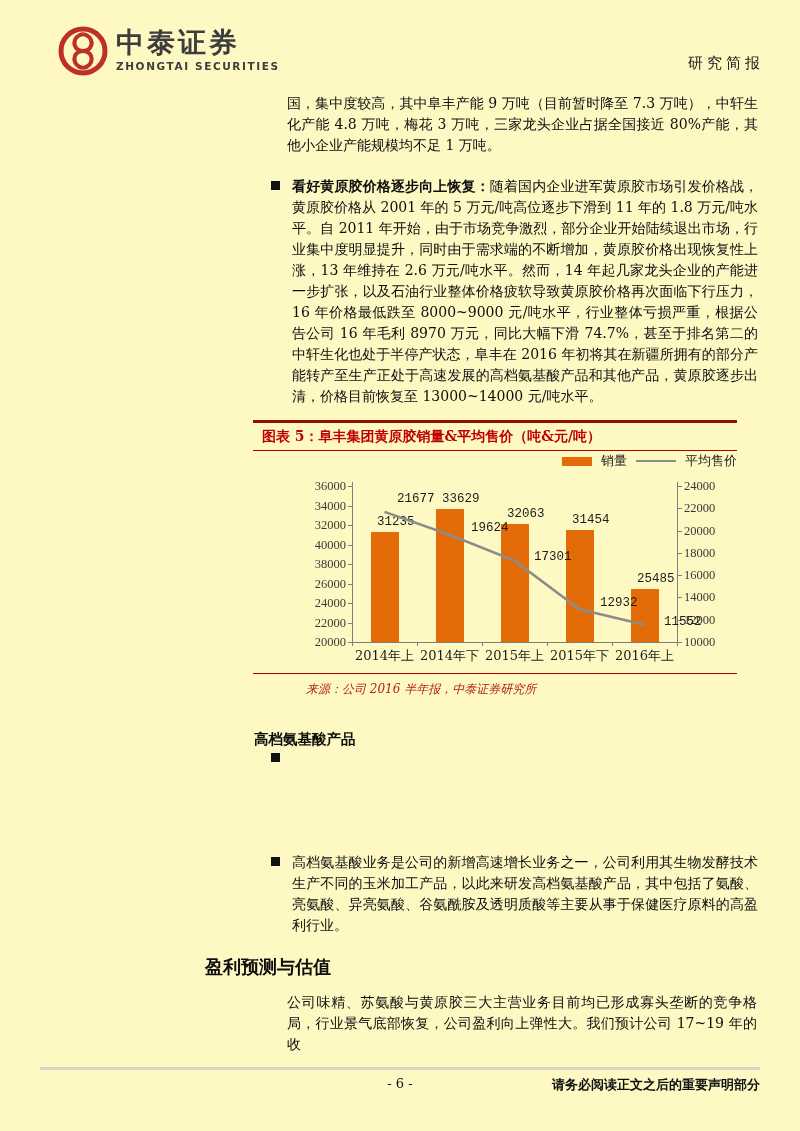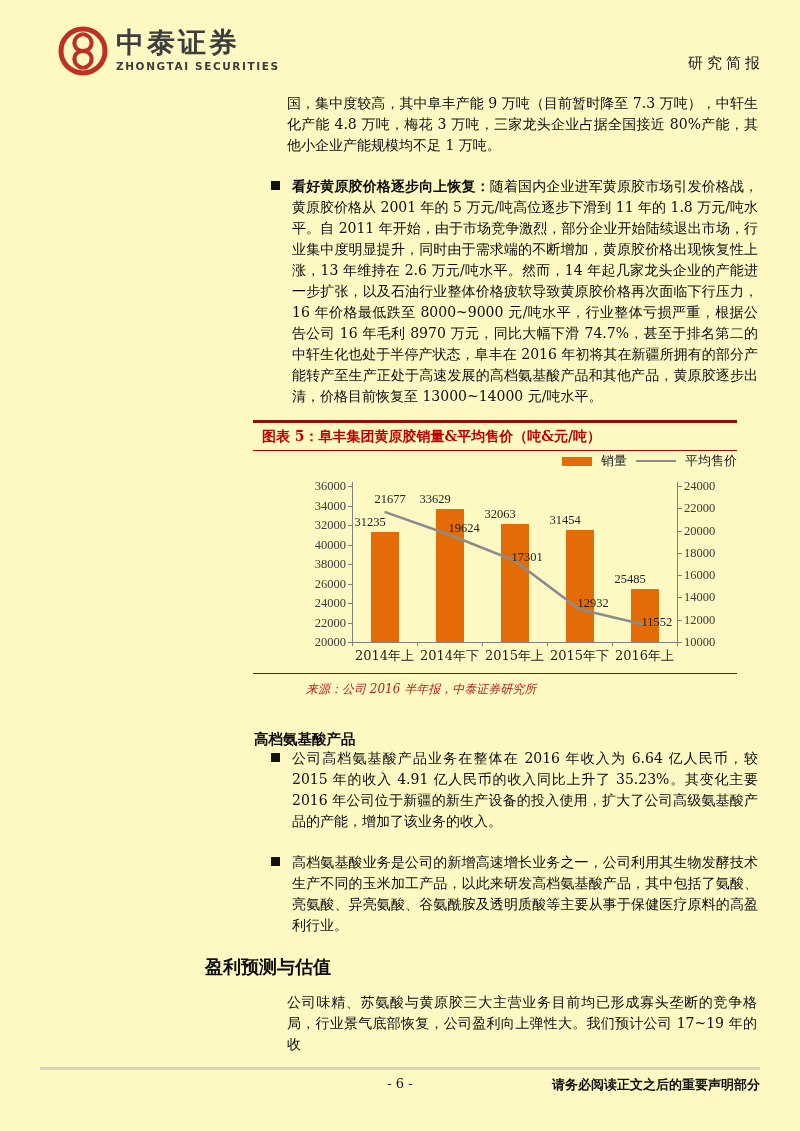--- a/index.html
+++ b/index.html
@@ -34,22 +34,22 @@
   .legend-swatch { width:30px; height:9px; }
   .legend-line { width:40px; height:0; border-top:2px solid #8c8c8c; }
   .chart { position:absolute; left:253px; top:476px; width:484px; height:192px; }
   .axisline { position:absolute; background:#7f7f7f; }
   .tickmark { position:absolute; background:#7f7f7f; }
   .tick-label { position:absolute; font-family:"Liberation Serif","DejaVu Serif",serif;
                 font-size:12.5px; color:#3a3a3a; line-height:14px; }
   .tick-left { width:42px; text-align:right; }
   .tick-right { width:46px; text-align:left; }
   .bar { position:absolute; background:#e36c09; }
-  .bar-label, .line-label { position:absolute; font-family:Liberation Serif, serif;
-               font-size:12.5px; color:#1c1c1c; width:60px; text-align:left; line-height:14px; }
+  .bar-label, .line-label { position:absolute; font-family:Liberation Mono, monospace;
+               font-size:12.5px; color:#1c1c1c; width:60px; text-align:right; line-height:14px; }
   .cat-label { position:absolute; top:171px; font-size:13px; color:#1c1c1c; text-align:center; }
   .fig-bottom-rule { position:absolute; left:253px; top:673px; width:484px; border-top:1.5px solid #b00000; }
   .fig-source { position:absolute; left:306px; top:681px; font-size:12px; font-style:italic; color:#b02020; }
 
   
   .footer-rule { position:absolute; left:40px; top:1067px; width:720px; border-top:3px solid #d9d3c3; }
   .page-num { position:absolute; left:360px; top:1076px; width:80px; text-align:center; font-size:13px; color:#111; }
   .disclaimer { position:absolute; left:470px; top:1076px; width:290px; text-align:right;
                 font-size:13px; font-weight:bold; color:#111; }
 </style>
@@ -152,21 +152,20 @@
       <div class="line-label" style="left:258.5px;top:73.646px">17301</div>
       <div class="line-label" style="left:324.5px;top:120.32914285714287px">12932</div>
       <div class="line-label" style="left:388.5px;top:138.7062857142857px">11552</div>
     </div>
   <div class="fig-bottom-rule"></div>
   <div class="fig-source">来源：公司 2016 半年报，中泰证券研究所</div>
 
   <div class="h-small" style="left:254px; top:710px;">高档氨基酸产品</div>
 
   <div class="bullet-sq" style="left:271px; top:753px;"></div>
-  <div class="btext" style="left:292px; top:748px; width:466px;">公司高档氨基酸产品业务在整体在 2016 年收入为 6.64 亿人民币，较 2015 年的收入 4.91 亿人民币的收入同比上升了 35.23%。其变化主要 2016 年公司位于新疆的新生产设备的投入使用，扩大了公司高级氨基酸产品的产能，增加了该业务的收入。</div>
 
   <div class="bullet-sq" style="left:271px; top:857px;"></div>
   <div class="btext" style="left:292px; top:852px; width:466px;">高档氨基酸业务是公司的新增高速增长业务之一，公司利用其生物发酵技术生产不同的玉米加工产品，以此来研发高档氨基酸产品，其中包括了氨酸、亮氨酸、异亮氨酸、谷氨酰胺及透明质酸等主要从事于保健医疗原料的高盈利行业。</div>
 
   <div class="h-big" style="left:205px; top:955px;">盈利预测与估值</div>
   <div class="btext" style="left:287px; top:992px; width:470px;">公司味精、苏氨酸与黄原胶三大主营业务目前均已形成寡头垄断的竞争格局，行业景气底部恢复，公司盈利向上弹性大。我们预计公司 17~19 年的收</div>
 
   <div class="footer-rule"></div>
   <div class="page-num">- 6 -</div>
   <div class="disclaimer">请务必阅读正文之后的重要声明部分</div>

